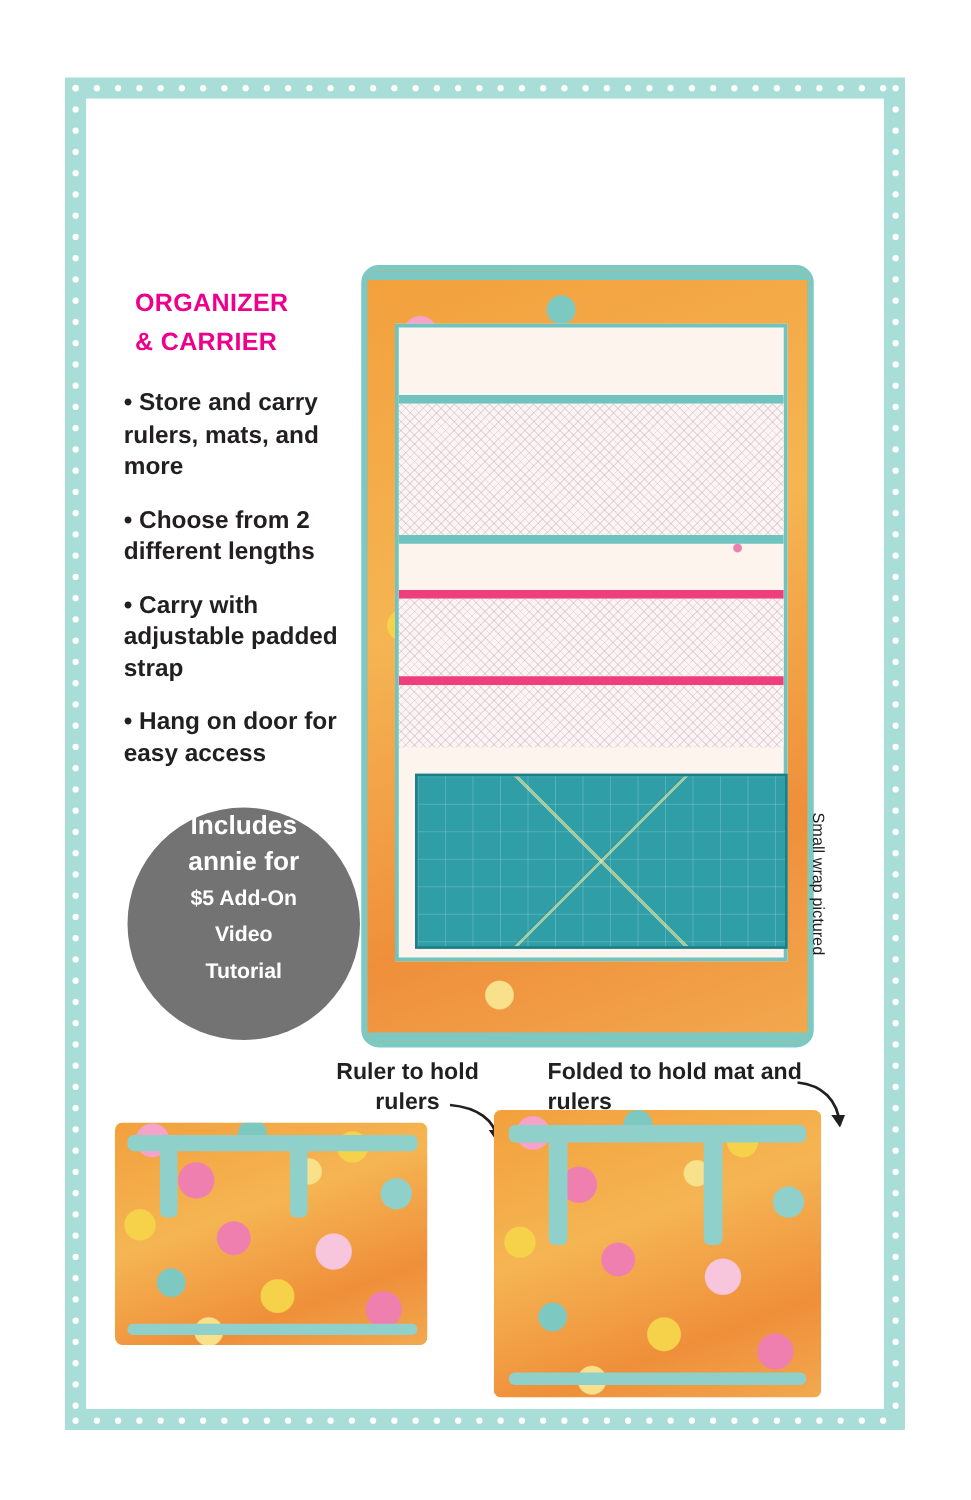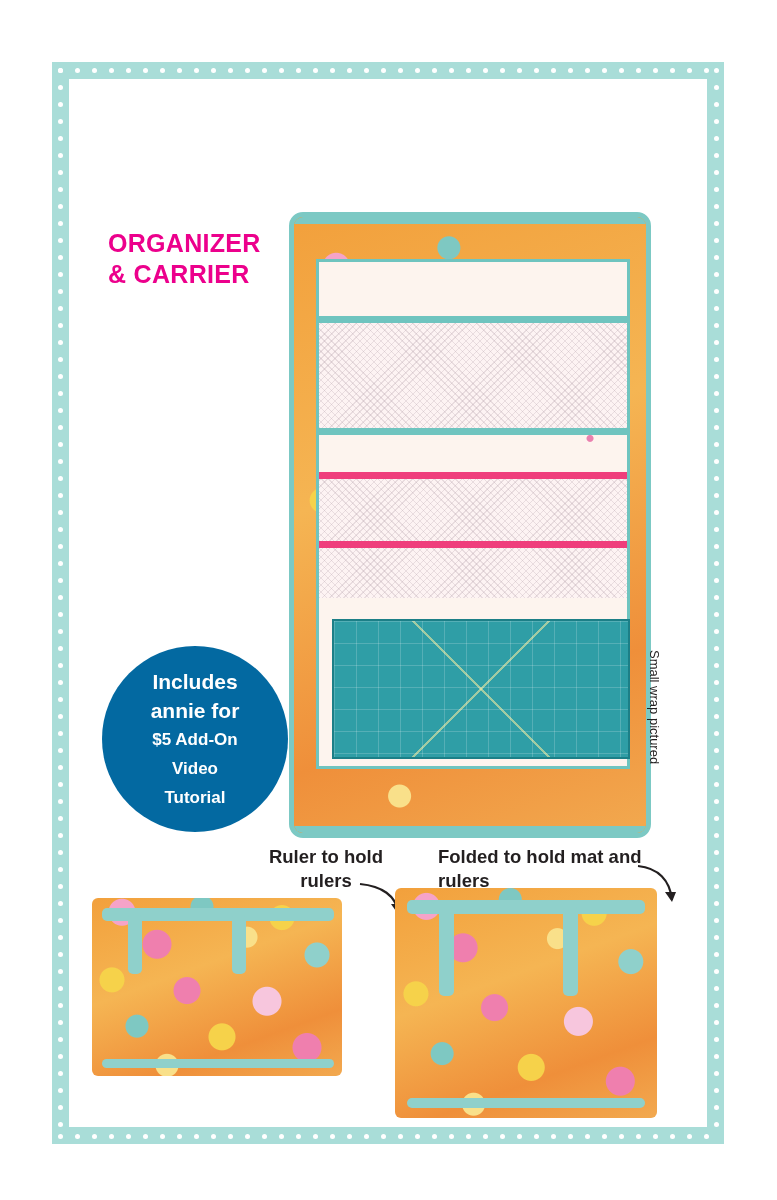--- a/index.html
+++ b/index.html
@@ -61,21 +61,21 @@
     line-height: 82px;
     font-weight: bold;
     color: #ec008c;
     letter-spacing: -1px;
   }
 
   .subtitle {
     position: absolute;
     left: 108px; top: 228px;
     width: 210px;
-    font-size: 25px;
+    font-size: 20px;
     line-height: 31px;
     font-weight: bold;
     color: #ec008c;
     letter-spacing: 0.3px;
   }
 
   
   .bullets {
     position: absolute;
     left: 99px; top: 310px;
@@ -88,24 +88,23 @@
     margin-bottom: 17px;
     font-weight: 600;
   }
 
   
   .coupon {
     position: absolute;
     left: 102px; top: 646px;
     width: 186px; height: 186px;
     border-radius: 50%;
-    background: #0369a1;
+    background: #737373;
     color: #ffffff;
     display: flex;
-    align-items: center;
     justify-content: center;
     text-align: center;
     font-size: 21px;
     line-height: 29px;
     font-weight: bold;
   }
   .coupon .big { font-size: 17px; }
 
   
   .photo-main {
@@ -476,20 +475,26 @@
       <span style="left: 661.5px; top: 1059.5px;"></span>
     </div>
   <div class="frame-inner-line"></div>
 
 
   <div class="subtitle">
     <div>ORGANIZER</div>
     <div>&amp; CARRIER</div>
   </div>
 
+  <div class="bullets">
+    <div class="bullet">• Store and carry rulers, mats, and more</div>
+    <div class="bullet">• Choose from 2 different lengths</div>
+    <div class="bullet">• Carry with adjustable padded strap</div>
+    <div class="bullet">• Hang on door for easy access</div>
+  </div>
 
   <div class="coupon">
     <div>
       <div>Includes</div>
       <div>annie for</div>
       <div class="big">$5 Add-On</div>
       <div class="big">Video</div>
       <div class="big">Tutorial</div>
     </div>
   </div>

